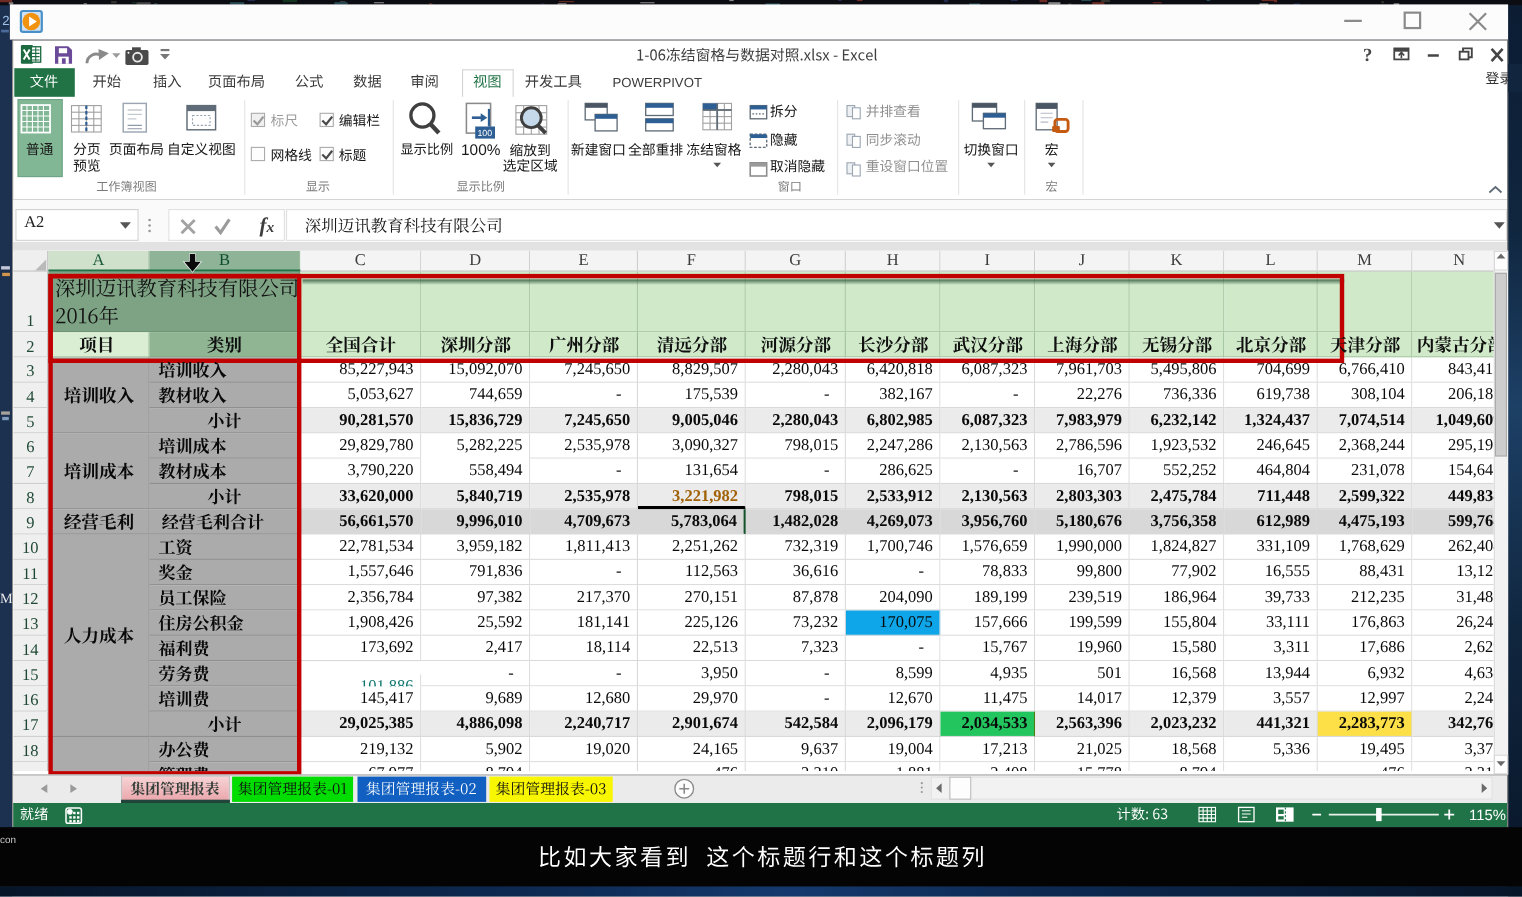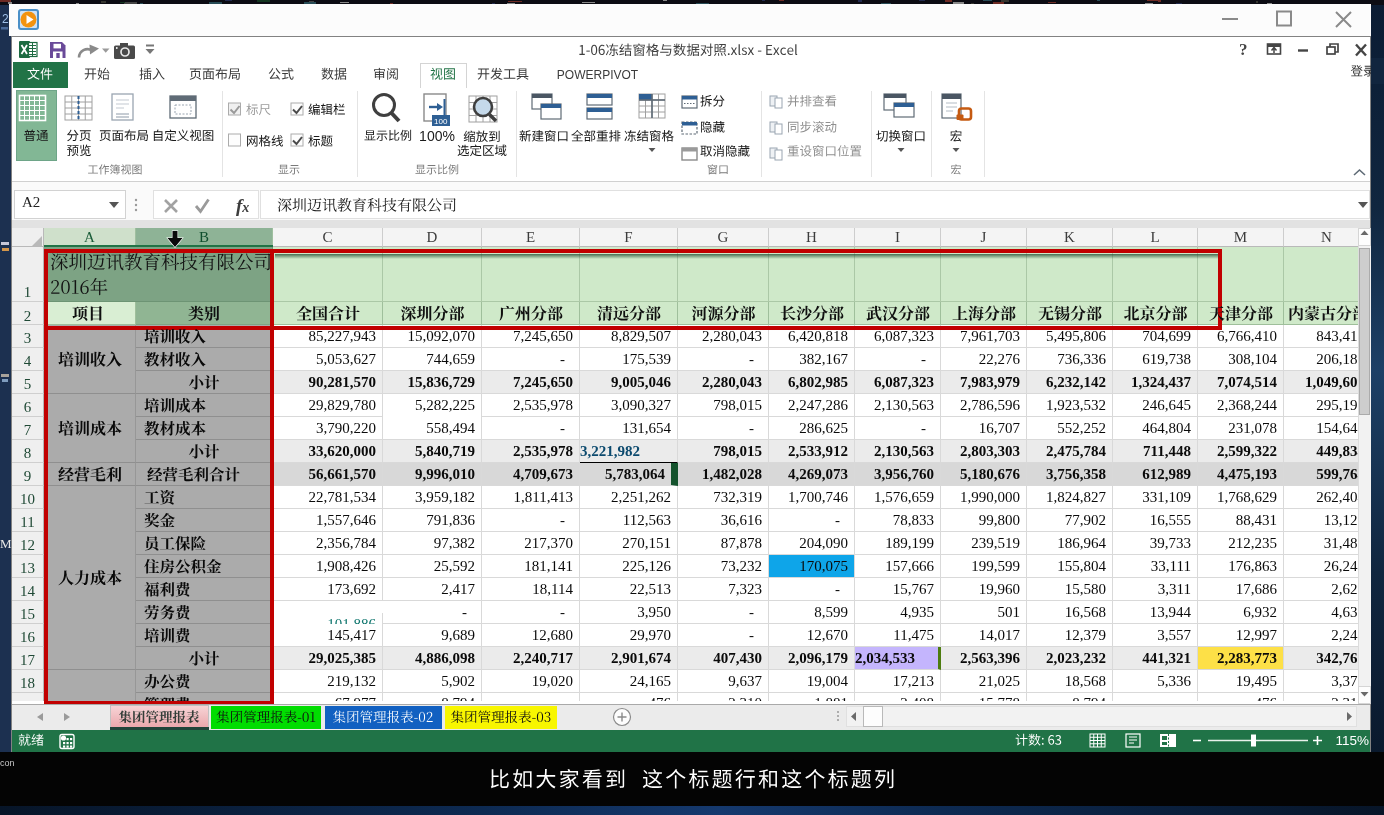--- a/index.html
+++ b/index.html
@@ -212,33 +212,33 @@
     <div style="position:absolute;left:757px;top:189.0px;width:86px;height:23.0px;box-sizing:border-box;background:#fff;border-right:1px solid #d9d9d9;border-bottom:1px solid #d9d9d9;font:15px 'Liberation Serif',serif;color:#0a0a0a;text-align:right;padding:4px 6px 0 0;line-height:1;">286,625</div>
     <div style="position:absolute;left:843px;top:189.0px;width:86px;height:23.0px;box-sizing:border-box;background:#fff;border-right:1px solid #d9d9d9;border-bottom:1px solid #d9d9d9;font:15px 'Liberation Serif',serif;color:#0a0a0a;text-align:right;padding:4px 14px 0 0;line-height:1;">-</div>
     <div style="position:absolute;left:929px;top:189.0px;width:86px;height:23.0px;box-sizing:border-box;background:#fff;border-right:1px solid #d9d9d9;border-bottom:1px solid #d9d9d9;font:15px 'Liberation Serif',serif;color:#0a0a0a;text-align:right;padding:4px 6px 0 0;line-height:1;">16,707</div>
     <div style="position:absolute;left:1015px;top:189.0px;width:86px;height:23.0px;box-sizing:border-box;background:#fff;border-right:1px solid #d9d9d9;border-bottom:1px solid #d9d9d9;font:15px 'Liberation Serif',serif;color:#0a0a0a;text-align:right;padding:4px 6px 0 0;line-height:1;">552,252</div>
     <div style="position:absolute;left:1101px;top:189.0px;width:85px;height:23.0px;box-sizing:border-box;background:#fff;border-right:1px solid #d9d9d9;border-bottom:1px solid #d9d9d9;font:15px 'Liberation Serif',serif;color:#0a0a0a;text-align:right;padding:4px 6px 0 0;line-height:1;">464,804</div>
     <div style="position:absolute;left:1186px;top:189.0px;width:86px;height:23.0px;box-sizing:border-box;background:#fff;border-right:1px solid #d9d9d9;border-bottom:1px solid #d9d9d9;font:15px 'Liberation Serif',serif;color:#0a0a0a;text-align:right;padding:4px 6px 0 0;line-height:1;">231,078</div>
     <div style="position:absolute;left:1272px;top:189.0px;width:86px;height:23.0px;box-sizing:border-box;background:#fff;border-right:1px solid #d9d9d9;border-bottom:1px solid #d9d9d9;font:15px 'Liberation Serif',serif;color:#0a0a0a;text-align:right;padding:4px 4px 0 0;line-height:1;">154,641</div>
     <div style="position:absolute;left:261px;top:212.0px;width:110px;height:23.0px;box-sizing:border-box;background:#ebebeb;border-right:1px solid #d9d9d9;border-bottom:1px solid #d9d9d9;font:bold 15px 'Liberation Serif',serif;color:#0a0a0a;text-align:right;padding:4px 6px 0 0;line-height:1;">33,620,000</div>
     <div style="position:absolute;left:371px;top:212.0px;width:99px;height:23.0px;box-sizing:border-box;background:#ebebeb;border-right:1px solid #d9d9d9;border-bottom:1px solid #d9d9d9;font:bold 15px 'Liberation Serif',serif;color:#0a0a0a;text-align:right;padding:4px 6px 0 0;line-height:1;">5,840,719</div>
     <div style="position:absolute;left:470px;top:212.0px;width:98px;height:23.0px;box-sizing:border-box;background:#ebebeb;border-right:1px solid #d9d9d9;border-bottom:1px solid #d9d9d9;font:bold 15px 'Liberation Serif',serif;color:#0a0a0a;text-align:right;padding:4px 6px 0 0;line-height:1;">2,535,978</div>
-    <div style="position:absolute;left:568px;top:212.0px;width:98px;height:23.0px;box-sizing:border-box;background:#ebebeb;border-right:1px solid #d9d9d9;border-bottom:1px solid #000000;font:bold 15px 'Liberation Serif',serif;color:#0c4a6e;text-align:left;padding:4px 6px 0 0;line-height:1;">3,221,982</div>
+    <div style="position:absolute;left:568px;top:212.0px;width:98px;height:23.0px;box-sizing:border-box;background:#ebebeb;border-right:1px solid #d9d9d9;border-bottom:3px solid #000000;font:bold 15px 'Liberation Serif',serif;color:#a16207;text-align:right;padding:4px 6px 0 0;line-height:1;">3,221,982</div>
     <div style="position:absolute;left:666px;top:212.0px;width:91px;height:23.0px;box-sizing:border-box;background:#ebebeb;border-right:1px solid #d9d9d9;border-bottom:1px solid #d9d9d9;font:bold 15px 'Liberation Serif',serif;color:#0a0a0a;text-align:right;padding:4px 6px 0 0;line-height:1;">798,015</div>
     <div style="position:absolute;left:757px;top:212.0px;width:86px;height:23.0px;box-sizing:border-box;background:#ebebeb;border-right:1px solid #d9d9d9;border-bottom:1px solid #d9d9d9;font:bold 15px 'Liberation Serif',serif;color:#0a0a0a;text-align:right;padding:4px 6px 0 0;line-height:1;">2,533,912</div>
     <div style="position:absolute;left:843px;top:212.0px;width:86px;height:23.0px;box-sizing:border-box;background:#ebebeb;border-right:1px solid #d9d9d9;border-bottom:1px solid #d9d9d9;font:bold 15px 'Liberation Serif',serif;color:#0a0a0a;text-align:right;padding:4px 6px 0 0;line-height:1;">2,130,563</div>
     <div style="position:absolute;left:929px;top:212.0px;width:86px;height:23.0px;box-sizing:border-box;background:#ebebeb;border-right:1px solid #d9d9d9;border-bottom:1px solid #d9d9d9;font:bold 15px 'Liberation Serif',serif;color:#0a0a0a;text-align:right;padding:4px 6px 0 0;line-height:1;">2,803,303</div>
     <div style="position:absolute;left:1015px;top:212.0px;width:86px;height:23.0px;box-sizing:border-box;background:#ebebeb;border-right:1px solid #d9d9d9;border-bottom:1px solid #d9d9d9;font:bold 15px 'Liberation Serif',serif;color:#0a0a0a;text-align:right;padding:4px 6px 0 0;line-height:1;">2,475,784</div>
     <div style="position:absolute;left:1101px;top:212.0px;width:85px;height:23.0px;box-sizing:border-box;background:#ebebeb;border-right:1px solid #d9d9d9;border-bottom:1px solid #d9d9d9;font:bold 15px 'Liberation Serif',serif;color:#0a0a0a;text-align:right;padding:4px 6px 0 0;line-height:1;">711,448</div>
     <div style="position:absolute;left:1186px;top:212.0px;width:86px;height:23.0px;box-sizing:border-box;background:#ebebeb;border-right:1px solid #d9d9d9;border-bottom:1px solid #d9d9d9;font:bold 15px 'Liberation Serif',serif;color:#0a0a0a;text-align:right;padding:4px 6px 0 0;line-height:1;">2,599,322</div>
     <div style="position:absolute;left:1272px;top:212.0px;width:86px;height:23.0px;box-sizing:border-box;background:#ebebeb;border-right:1px solid #d9d9d9;border-bottom:1px solid #d9d9d9;font:bold 15px 'Liberation Serif',serif;color:#0a0a0a;text-align:right;padding:4px 4px 0 0;line-height:1;">449,834</div>
     <div style="position:absolute;left:261px;top:235.0px;width:110px;height:23.0px;box-sizing:border-box;background:#d8d8d8;border-right:1px solid #d9d9d9;border-bottom:1px solid #d9d9d9;font:bold 15px 'Liberation Serif',serif;color:#0a0a0a;text-align:right;padding:4px 6px 0 0;line-height:1;">56,661,570</div>
     <div style="position:absolute;left:371px;top:235.0px;width:99px;height:23.0px;box-sizing:border-box;background:#d8d8d8;border-right:1px solid #d9d9d9;border-bottom:1px solid #d9d9d9;font:bold 15px 'Liberation Serif',serif;color:#0a0a0a;text-align:right;padding:4px 6px 0 0;line-height:1;">9,996,010</div>
     <div style="position:absolute;left:470px;top:235.0px;width:98px;height:23.0px;box-sizing:border-box;background:#d8d8d8;border-right:1px solid #d9d9d9;border-bottom:1px solid #d9d9d9;font:bold 15px 'Liberation Serif',serif;color:#0a0a0a;text-align:right;padding:4px 6px 0 0;line-height:1;">4,709,673</div>
-    <div style="position:absolute;left:568px;top:235.0px;width:98px;height:23.0px;box-sizing:border-box;background:#d8d8d8;border-right:7px solid #14532d;border-bottom:1px solid #d9d9d9;font:bold 15px 'Liberation Serif',serif;color:#0a0a0a;text-align:right;padding:4px 6px 0 0;line-height:1;">5,783,064</div>
+    <div style="position:absolute;left:568px;top:235.0px;width:98px;height:23.0px;box-sizing:border-box;background:#d8d8d8;border-right:2px solid #14532d;border-bottom:1px solid #d9d9d9;font:bold 15px 'Liberation Serif',serif;color:#0a0a0a;text-align:right;padding:4px 6px 0 0;line-height:1;">5,783,064</div>
     <div style="position:absolute;left:666px;top:235.0px;width:91px;height:23.0px;box-sizing:border-box;background:#d8d8d8;border-right:1px solid #d9d9d9;border-bottom:1px solid #d9d9d9;font:bold 15px 'Liberation Serif',serif;color:#0a0a0a;text-align:right;padding:4px 6px 0 0;line-height:1;">1,482,028</div>
     <div style="position:absolute;left:757px;top:235.0px;width:86px;height:23.0px;box-sizing:border-box;background:#d8d8d8;border-right:1px solid #d9d9d9;border-bottom:1px solid #d9d9d9;font:bold 15px 'Liberation Serif',serif;color:#0a0a0a;text-align:right;padding:4px 6px 0 0;line-height:1;">4,269,073</div>
     <div style="position:absolute;left:843px;top:235.0px;width:86px;height:23.0px;box-sizing:border-box;background:#d8d8d8;border-right:1px solid #d9d9d9;border-bottom:1px solid #d9d9d9;font:bold 15px 'Liberation Serif',serif;color:#0a0a0a;text-align:right;padding:4px 6px 0 0;line-height:1;">3,956,760</div>
     <div style="position:absolute;left:929px;top:235.0px;width:86px;height:23.0px;box-sizing:border-box;background:#d8d8d8;border-right:1px solid #d9d9d9;border-bottom:1px solid #d9d9d9;font:bold 15px 'Liberation Serif',serif;color:#0a0a0a;text-align:right;padding:4px 6px 0 0;line-height:1;">5,180,676</div>
     <div style="position:absolute;left:1015px;top:235.0px;width:86px;height:23.0px;box-sizing:border-box;background:#d8d8d8;border-right:1px solid #d9d9d9;border-bottom:1px solid #d9d9d9;font:bold 15px 'Liberation Serif',serif;color:#0a0a0a;text-align:right;padding:4px 6px 0 0;line-height:1;">3,756,358</div>
     <div style="position:absolute;left:1101px;top:235.0px;width:85px;height:23.0px;box-sizing:border-box;background:#d8d8d8;border-right:1px solid #d9d9d9;border-bottom:1px solid #d9d9d9;font:bold 15px 'Liberation Serif',serif;color:#0a0a0a;text-align:right;padding:4px 6px 0 0;line-height:1;">612,989</div>
     <div style="position:absolute;left:1186px;top:235.0px;width:86px;height:23.0px;box-sizing:border-box;background:#d8d8d8;border-right:1px solid #d9d9d9;border-bottom:1px solid #d9d9d9;font:bold 15px 'Liberation Serif',serif;color:#0a0a0a;text-align:right;padding:4px 6px 0 0;line-height:1;">4,475,193</div>
     <div style="position:absolute;left:1272px;top:235.0px;width:86px;height:23.0px;box-sizing:border-box;background:#d8d8d8;border-right:1px solid #d9d9d9;border-bottom:1px solid #d9d9d9;font:bold 15px 'Liberation Serif',serif;color:#0a0a0a;text-align:right;padding:4px 4px 0 0;line-height:1;">599,764</div>
     <div style="position:absolute;left:261px;top:258.0px;width:110px;height:23.0px;box-sizing:border-box;background:#fff;border-right:1px solid #d9d9d9;border-bottom:1px solid #d9d9d9;font:15px 'Liberation Serif',serif;color:#0a0a0a;text-align:right;padding:4px 6px 0 0;line-height:1;">22,781,534</div>
     <div style="position:absolute;left:371px;top:258.0px;width:99px;height:23.0px;box-sizing:border-box;background:#fff;border-right:1px solid #d9d9d9;border-bottom:1px solid #d9d9d9;font:15px 'Liberation Serif',serif;color:#0a0a0a;text-align:right;padding:4px 6px 0 0;line-height:1;">3,959,182</div>
@@ -321,23 +321,23 @@
     <div style="position:absolute;left:843px;top:396.0px;width:86px;height:23.0px;box-sizing:border-box;background:#fff;border-right:1px solid #d9d9d9;border-bottom:1px solid #d9d9d9;font:15px 'Liberation Serif',serif;color:#0a0a0a;text-align:right;padding:4px 6px 0 0;line-height:1;">11,475</div>
     <div style="position:absolute;left:929px;top:396.0px;width:86px;height:23.0px;box-sizing:border-box;background:#fff;border-right:1px solid #d9d9d9;border-bottom:1px solid #d9d9d9;font:15px 'Liberation Serif',serif;color:#0a0a0a;text-align:right;padding:4px 6px 0 0;line-height:1;">14,017</div>
     <div style="position:absolute;left:1015px;top:396.0px;width:86px;height:23.0px;box-sizing:border-box;background:#fff;border-right:1px solid #d9d9d9;border-bottom:1px solid #d9d9d9;font:15px 'Liberation Serif',serif;color:#0a0a0a;text-align:right;padding:4px 6px 0 0;line-height:1;">12,379</div>
     <div style="position:absolute;left:1101px;top:396.0px;width:85px;height:23.0px;box-sizing:border-box;background:#fff;border-right:1px solid #d9d9d9;border-bottom:1px solid #d9d9d9;font:15px 'Liberation Serif',serif;color:#0a0a0a;text-align:right;padding:4px 6px 0 0;line-height:1;">3,557</div>
     <div style="position:absolute;left:1186px;top:396.0px;width:86px;height:23.0px;box-sizing:border-box;background:#fff;border-right:1px solid #d9d9d9;border-bottom:1px solid #d9d9d9;font:15px 'Liberation Serif',serif;color:#0a0a0a;text-align:right;padding:4px 6px 0 0;line-height:1;">12,997</div>
     <div style="position:absolute;left:1272px;top:396.0px;width:86px;height:23.0px;box-sizing:border-box;background:#fff;border-right:1px solid #d9d9d9;border-bottom:1px solid #d9d9d9;font:15px 'Liberation Serif',serif;color:#0a0a0a;text-align:right;padding:4px 4px 0 0;line-height:1;">2,243</div>
     <div style="position:absolute;left:261px;top:419.0px;width:110px;height:23.0px;box-sizing:border-box;background:#ebebeb;border-right:1px solid #d9d9d9;border-bottom:1px solid #d9d9d9;font:bold 15px 'Liberation Serif',serif;color:#0a0a0a;text-align:right;padding:4px 6px 0 0;line-height:1;">29,025,385</div>
     <div style="position:absolute;left:371px;top:419.0px;width:99px;height:23.0px;box-sizing:border-box;background:#ebebeb;border-right:1px solid #d9d9d9;border-bottom:1px solid #d9d9d9;font:bold 15px 'Liberation Serif',serif;color:#0a0a0a;text-align:right;padding:4px 6px 0 0;line-height:1;">4,886,098</div>
     <div style="position:absolute;left:470px;top:419.0px;width:98px;height:23.0px;box-sizing:border-box;background:#ebebeb;border-right:1px solid #d9d9d9;border-bottom:1px solid #d9d9d9;font:bold 15px 'Liberation Serif',serif;color:#0a0a0a;text-align:right;padding:4px 6px 0 0;line-height:1;">2,240,717</div>
     <div style="position:absolute;left:568px;top:419.0px;width:98px;height:23.0px;box-sizing:border-box;background:#ebebeb;border-right:1px solid #d9d9d9;border-bottom:1px solid #d9d9d9;font:bold 15px 'Liberation Serif',serif;color:#0a0a0a;text-align:right;padding:4px 6px 0 0;line-height:1;">2,901,674</div>
-    <div style="position:absolute;left:666px;top:419.0px;width:91px;height:23.0px;box-sizing:border-box;background:#ebebeb;border-right:1px solid #d9d9d9;border-bottom:1px solid #d9d9d9;font:bold 15px 'Liberation Serif',serif;color:#0a0a0a;text-align:right;padding:4px 6px 0 0;line-height:1;">407,430</div>
+    <div style="position:absolute;left:666px;top:419.0px;width:91px;height:23.0px;box-sizing:border-box;background:#ebebeb;border-right:1px solid #d9d9d9;border-bottom:1px solid #d9d9d9;font:bold 15px 'Liberation Serif',serif;color:#0a0a0a;text-align:right;padding:4px 6px 0 0;line-height:1;">542,584</div>
     <div style="position:absolute;left:757px;top:419.0px;width:86px;height:23.0px;box-sizing:border-box;background:#ebebeb;border-right:1px solid #d9d9d9;border-bottom:1px solid #d9d9d9;font:bold 15px 'Liberation Serif',serif;color:#0a0a0a;text-align:right;padding:4px 6px 0 0;line-height:1;">2,096,179</div>
-    <div style="position:absolute;left:843px;top:419.0px;width:86px;height:23.0px;box-sizing:border-box;background:#c4b5fd;border-right:3px solid #4d7c0f;border-bottom:1px solid #d9d9d9;font:bold 15px 'Liberation Serif',serif;color:#0a0a0a;padding:4px 6px 0 0;line-height:1;">2,034,533</div>
+    <div style="position:absolute;left:843px;top:419.0px;width:86px;height:23.0px;box-sizing:border-box;background:#22c55e;border-right:1px solid #4d7c0f;border-bottom:1px solid #d9d9d9;font:bold 15px 'Liberation Serif',serif;color:#0a0a0a;text-align:right;padding:4px 6px 0 0;line-height:1;">2,034,533</div>
     <div style="position:absolute;left:929px;top:419.0px;width:86px;height:23.0px;box-sizing:border-box;background:#ebebeb;border-right:1px solid #d9d9d9;border-bottom:1px solid #d9d9d9;font:bold 15px 'Liberation Serif',serif;color:#0a0a0a;text-align:right;padding:4px 6px 0 0;line-height:1;">2,563,396</div>
     <div style="position:absolute;left:1015px;top:419.0px;width:86px;height:23.0px;box-sizing:border-box;background:#ebebeb;border-right:1px solid #d9d9d9;border-bottom:1px solid #d9d9d9;font:bold 15px 'Liberation Serif',serif;color:#0a0a0a;text-align:right;padding:4px 6px 0 0;line-height:1;">2,023,232</div>
     <div style="position:absolute;left:1101px;top:419.0px;width:85px;height:23.0px;box-sizing:border-box;background:#ebebeb;border-right:1px solid #d9d9d9;border-bottom:1px solid #d9d9d9;font:bold 15px 'Liberation Serif',serif;color:#0a0a0a;text-align:right;padding:4px 6px 0 0;line-height:1;">441,321</div>
     <div style="position:absolute;left:1186px;top:419.0px;width:86px;height:23.0px;box-sizing:border-box;background:#fde047;border-right:1px solid #d9d9d9;border-bottom:1px solid #d9d9d9;font:bold 15px 'Liberation Serif',serif;color:#0a0a0a;text-align:right;padding:4px 6px 0 0;line-height:1;">2,283,773</div>
     <div style="position:absolute;left:1272px;top:419.0px;width:86px;height:23.0px;box-sizing:border-box;background:#ebebeb;border-right:1px solid #d9d9d9;border-bottom:1px solid #d9d9d9;font:bold 15px 'Liberation Serif',serif;color:#0a0a0a;text-align:right;padding:4px 4px 0 0;line-height:1;">342,766</div>
     <div style="position:absolute;left:261px;top:442.0px;width:110px;height:23.0px;box-sizing:border-box;background:#fff;border-right:1px solid #d9d9d9;border-bottom:1px solid #d9d9d9;font:15px 'Liberation Serif',serif;color:#0a0a0a;text-align:right;padding:4px 6px 0 0;line-height:1;">219,132</div>
     <div style="position:absolute;left:371px;top:442.0px;width:99px;height:23.0px;box-sizing:border-box;background:#fff;border-right:1px solid #d9d9d9;border-bottom:1px solid #d9d9d9;font:15px 'Liberation Serif',serif;color:#0a0a0a;text-align:right;padding:4px 6px 0 0;line-height:1;">5,902</div>
     <div style="position:absolute;left:470px;top:442.0px;width:98px;height:23.0px;box-sizing:border-box;background:#fff;border-right:1px solid #d9d9d9;border-bottom:1px solid #d9d9d9;font:15px 'Liberation Serif',serif;color:#0a0a0a;text-align:right;padding:4px 6px 0 0;line-height:1;">19,020</div>
     <div style="position:absolute;left:568px;top:442.0px;width:98px;height:23.0px;box-sizing:border-box;background:#fff;border-right:1px solid #d9d9d9;border-bottom:1px solid #d9d9d9;font:15px 'Liberation Serif',serif;color:#0a0a0a;text-align:right;padding:4px 6px 0 0;line-height:1;">24,165</div>
     <div style="position:absolute;left:666px;top:442.0px;width:91px;height:23.0px;box-sizing:border-box;background:#fff;border-right:1px solid #d9d9d9;border-bottom:1px solid #d9d9d9;font:15px 'Liberation Serif',serif;color:#0a0a0a;text-align:right;padding:4px 6px 0 0;line-height:1;">9,637</div>

